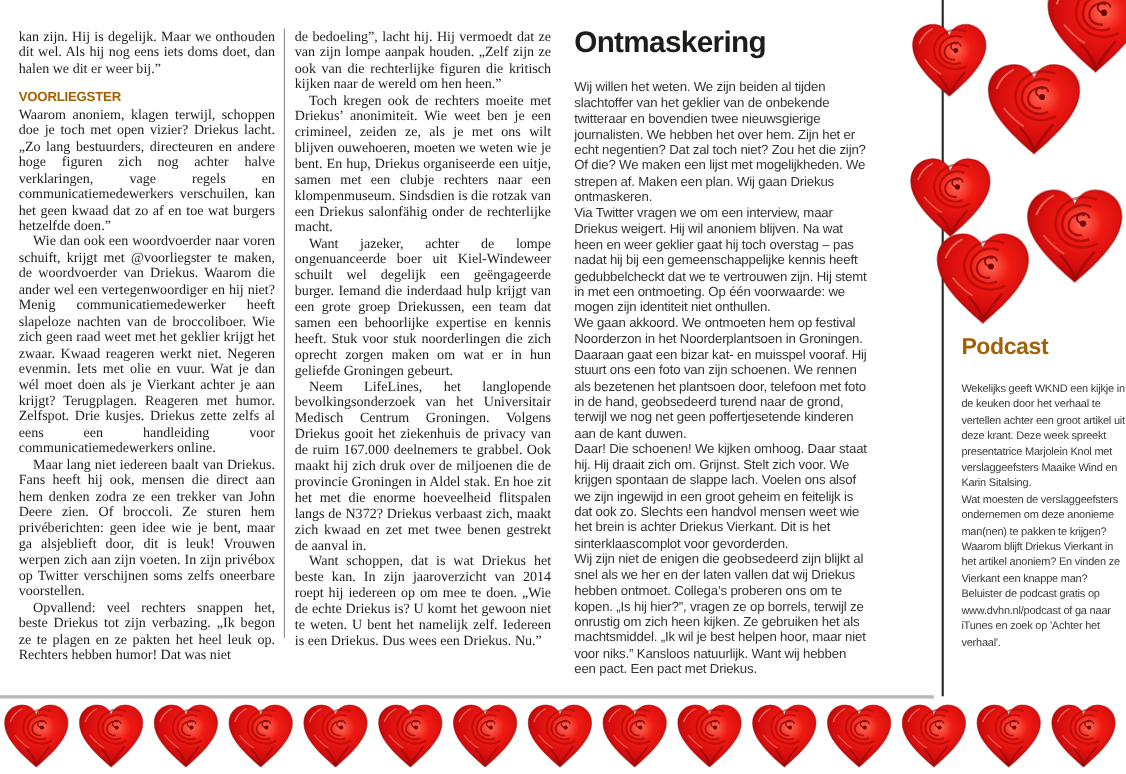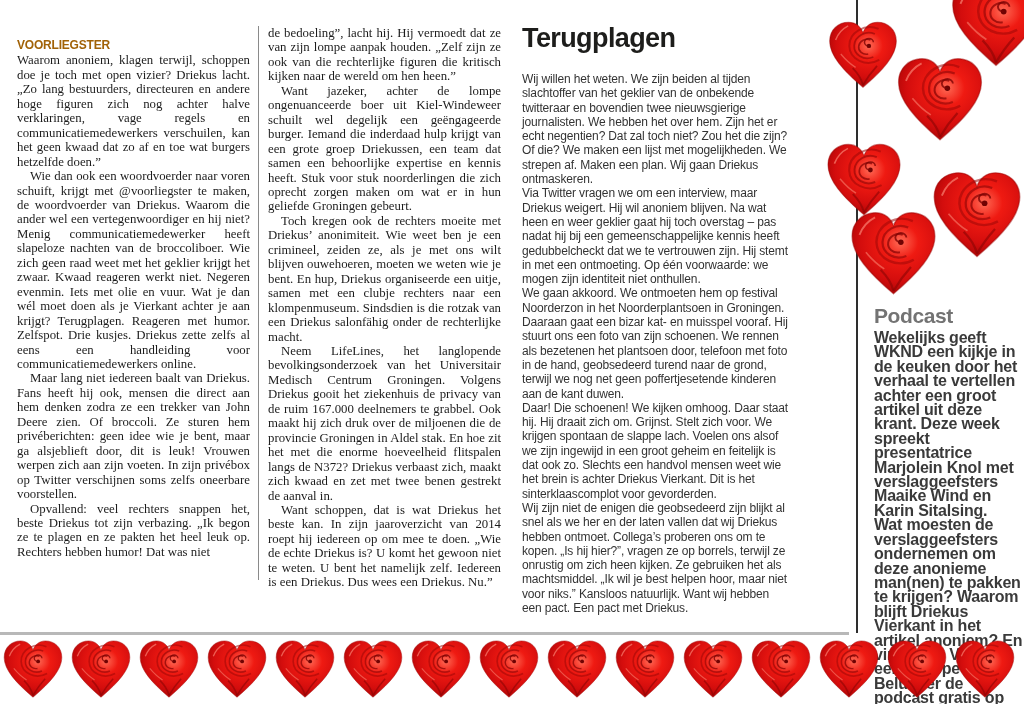--- a/index.html
+++ b/index.html
@@ -23,23 +23,23 @@
   .hrule{position:absolute;left:0;top:632px;width:849px;height:3px;background:#b8b8b8;}
   
   .feature{position:absolute;left:522px;top:24px;width:269px;
            font-family:"Liberation Sans",sans-serif;color:#333;}
   .feature h1{margin:0 0 20px 0;font-size:27px;line-height:28px;font-weight:700;
               letter-spacing:-0.6px;color:#1d1d1b;}
   .feature p{margin:0;font-size:12px;line-height:14.3px;font-weight:400;letter-spacing:-0.15px;}
   
   .podcast{position:absolute;left:874px;top:305px;width:150px;
            font-family:"Liberation Sans",sans-serif;color:#3a3a3a;}
-  .podcast h2{margin:0 0 4px 0;font-size:21px;line-height:22px;font-weight:700;
-              letter-spacing:-0.4px;color:#737373;}
-  .podcast p{margin:0;font-size:16px;line-height:14.4px;font-weight:700;letter-spacing:-0.2px;}
+  .podcast h2{margin:0 0 20px 0;font-size:21px;line-height:22px;font-weight:700;
+              letter-spacing:-0.4px;color:#a16207;}
+  .podcast p{margin:0;font-size:10px;line-height:14.4px;font-weight:400;letter-spacing:-0.2px;}
   
   .heart{position:absolute;z-index:5;}
 </style>
 </head>
 <body>
 
 <svg width="0" height="0" style="position:absolute" aria-hidden="true">
   <defs>
     <radialGradient id="roseGrad" cx="0.58" cy="0.36" r="0.78">
       <stop offset="0" stop-color="#ff6a55"></stop>
@@ -60,39 +60,40 @@
       <path d="M30 8 Q18 14 13 27" fill="none" stroke="#ff9582" stroke-width="2" opacity="0.6"></path>
       <circle cx="58" cy="35" r="3" fill="#6f0303"></circle>
       <path d="M58 35 a6 5 0 1 1 6 -5" fill="none" stroke="#7c0404" stroke-width="2" opacity="0.8"></path>
     </g>
   </defs>
 </svg>
 
 <div class="page">
 
   <section id="col1" class="col">
+    <p>kan zijn. Hij is degelijk. Maar we onthouden dit wel. Als hij nog eens iets doms doet, dan halen we dit er weer bij.”</p>
     <h3 class="subhead">VOORLIEGSTER</h3>
     <p>Waarom anoniem, klagen terwijl, schoppen doe je toch met open vizier? Driekus lacht. „Zo lang bestuurders, directeuren en andere hoge figuren zich nog achter halve verklaringen, vage regels en communicatiemedewerkers verschuilen, kan het geen kwaad dat zo af en toe wat burgers hetzelfde doen.”</p>
     <p class="ind">Wie dan ook een woordvoerder naar voren schuift, krijgt met @voorliegster te maken, de woordvoerder van Driekus. Waarom die ander wel een vertegenwoordiger en hij niet? Menig communicatiemedewerker heeft slapeloze nachten van de broccoliboer. Wie zich geen raad weet met het geklier krijgt het zwaar. Kwaad reageren werkt niet. Negeren evenmin. Iets met olie en vuur. Wat je dan wél moet doen als je Vierkant achter je aan krijgt? Terugplagen. Reageren met humor. Zelfspot. Drie kusjes. Driekus zette zelfs al eens een handleiding voor communicatiemedewerkers online.</p>
     <p class="ind">Maar lang niet iedereen baalt van Driekus. Fans heeft hij ook, mensen die direct aan hem denken zodra ze een trekker van John Deere zien. Of broccoli. Ze sturen hem privéberichten: geen idee wie je bent, maar ga alsjeblieft door, dit is leuk! Vrouwen werpen zich aan zijn voeten. In zijn privébox op Twitter verschijnen soms zelfs oneerbare voorstellen.</p>
     <p class="ind">Opvallend: veel rechters snappen het, beste Driekus tot zijn verbazing. „Ik begon ze te plagen en ze pakten het heel leuk op. Rechters hebben humor! Dat was niet</p>
   </section>
 
   <div class="vrule1"></div>
 
   <section id="col2" class="col">
     <p>de bedoeling”, lacht hij. Hij vermoedt dat ze van zijn lompe aanpak houden. „Zelf zijn ze ook van die rechterlijke figuren die kritisch kijken naar de wereld om hen heen.”</p>
+    <p class="ind">Toch kregen ook de rechters moeite met Driekus’ anonimiteit. Wie weet ben je een crimineel, zeiden ze, als je met ons wilt blijven ouwehoeren, moeten we weten wie je bent. En hup, Driekus organiseerde een uitje, samen met een clubje rechters naar een klompenmuseum. Sindsdien is die rotzak van een Driekus salonfähig onder de rechterlijke macht.</p>
     <p class="ind">Want jazeker, achter de lompe ongenuanceerde boer uit Kiel-Windeweer schuilt wel degelijk een geëngageerde burger. Iemand die inderdaad hulp krijgt van een grote groep Driekussen, een team dat samen een behoorlijke expertise en kennis heeft. Stuk voor stuk noorderlingen die zich oprecht zorgen maken om wat er in hun geliefde Groningen gebeurt.</p>
-    <p class="ind">Toch kregen ook de rechters moeite met Driekus’ anonimiteit. Wie weet ben je een crimineel, zeiden ze, als je met ons wilt blijven ouwehoeren, moeten we weten wie je bent. En hup, Driekus organiseerde een uitje, samen met een clubje rechters naar een klompenmuseum. Sindsdien is die rotzak van een Driekus salonfähig onder de rechterlijke macht.</p>
     <p class="ind">Neem LifeLines, het langlopende bevolkingsonderzoek van het Universitair Medisch Centrum Groningen. Volgens Driekus gooit het ziekenhuis de privacy van de ruim 167.000 deelnemers te grabbel. Ook maakt hij zich druk over de miljoenen die de provincie Groningen in Aldel stak. En hoe zit het met die enorme hoeveelheid flitspalen langs de N372? Driekus verbaast zich, maakt zich kwaad en zet met twee benen gestrekt de aanval in.</p>
     <p class="ind">Want schoppen, dat is wat Driekus het beste kan. In zijn jaaroverzicht van 2014 roept hij iedereen op om mee te doen. „Wie de echte Driekus is? U komt het gewoon niet te weten. U bent het namelijk zelf. Iedereen is een Driekus. Dus wees een Driekus. Nu.”</p>
   </section>
 
   <section class="feature">
-    <h1>Terugplagen</h1>
+    <h1>Ontmaskering</h1>
     <p>Wij willen het weten. We zijn beiden al tijden slachtoffer van het geklier van de onbekende twitteraar en bovendien twee nieuwsgierige journalisten. We hebben het over hem. Zijn het er echt negentien? Dat zal toch niet? Zou het die zijn? Of die? We maken een lijst met mogelijkheden. We strepen af. Maken een plan. Wij gaan Driekus ontmaskeren.</p>
     <p>Via Twitter vragen we om een interview, maar Driekus weigert. Hij wil anoniem blijven. Na wat heen en weer geklier gaat hij toch overstag – pas nadat hij bij een gemeenschappelijke kennis heeft gedubbelcheckt dat we te vertrouwen zijn. Hij stemt in met een ontmoeting. Op één voorwaarde: we mogen zijn identiteit niet onthullen.</p>
     <p>We gaan akkoord. We ontmoeten hem op festival Noorderzon in het Noorderplantsoen in Groningen. Daaraan gaat een bizar kat- en muisspel vooraf. Hij stuurt ons een foto van zijn schoenen. We rennen als bezetenen het plantsoen door, telefoon met foto in de hand, geobsedeerd turend naar de grond, terwijl we nog net geen poffertjesetende kinderen aan de kant duwen.</p>
     <p>Daar! Die schoenen! We kijken omhoog. Daar staat hij. Hij draait zich om. Grijnst. Stelt zich voor. We krijgen spontaan de slappe lach. Voelen ons alsof we zijn ingewijd in een groot geheim en feitelijk is dat ook zo. Slechts een handvol mensen weet wie het brein is achter Driekus Vierkant. Dit is het sinterklaascomplot voor gevorderden.</p>
     <p>Wij zijn niet de enigen die geobsedeerd zijn blijkt al snel als we her en der laten vallen dat wij Driekus hebben ontmoet. Collega’s proberen ons om te kopen. „Is hij hier?”, vragen ze op borrels, terwijl ze onrustig om zich heen kijken. Ze gebruiken het als machtsmiddel. „Ik wil je best helpen hoor, maar niet voor niks.” Kansloos natuurlijk. Want wij hebben een pact. Een pact met Driekus.</p>
   </section>
 
   <div class="vrule-main"></div>
   <div class="hrule"></div>
 

